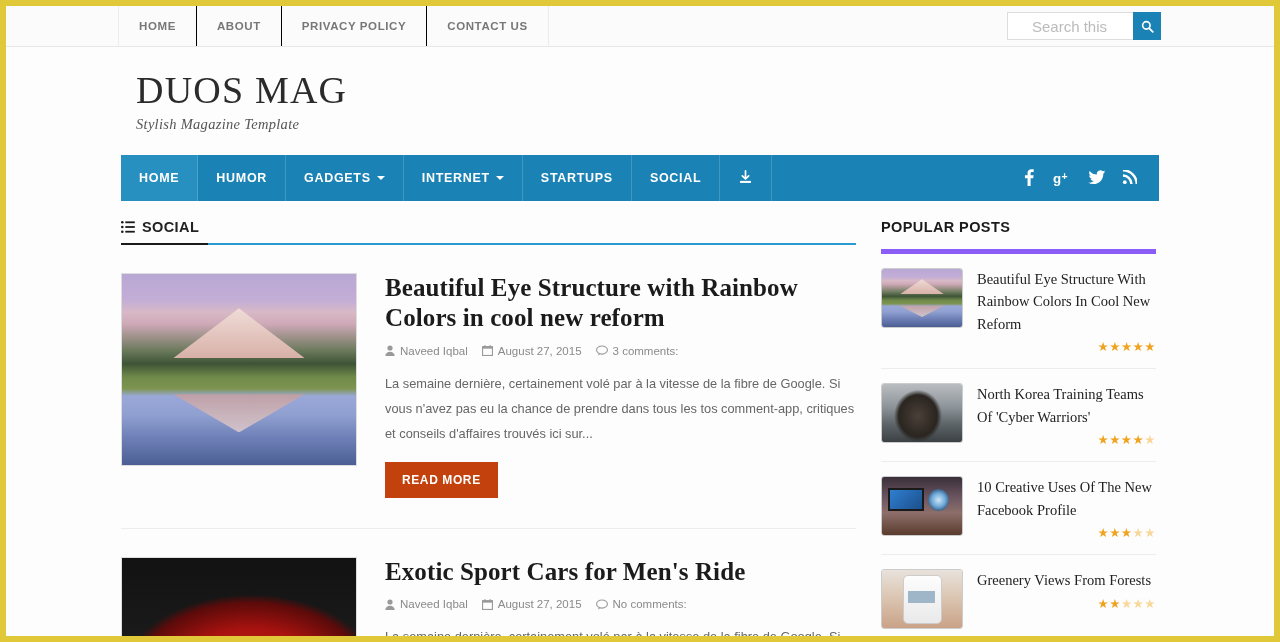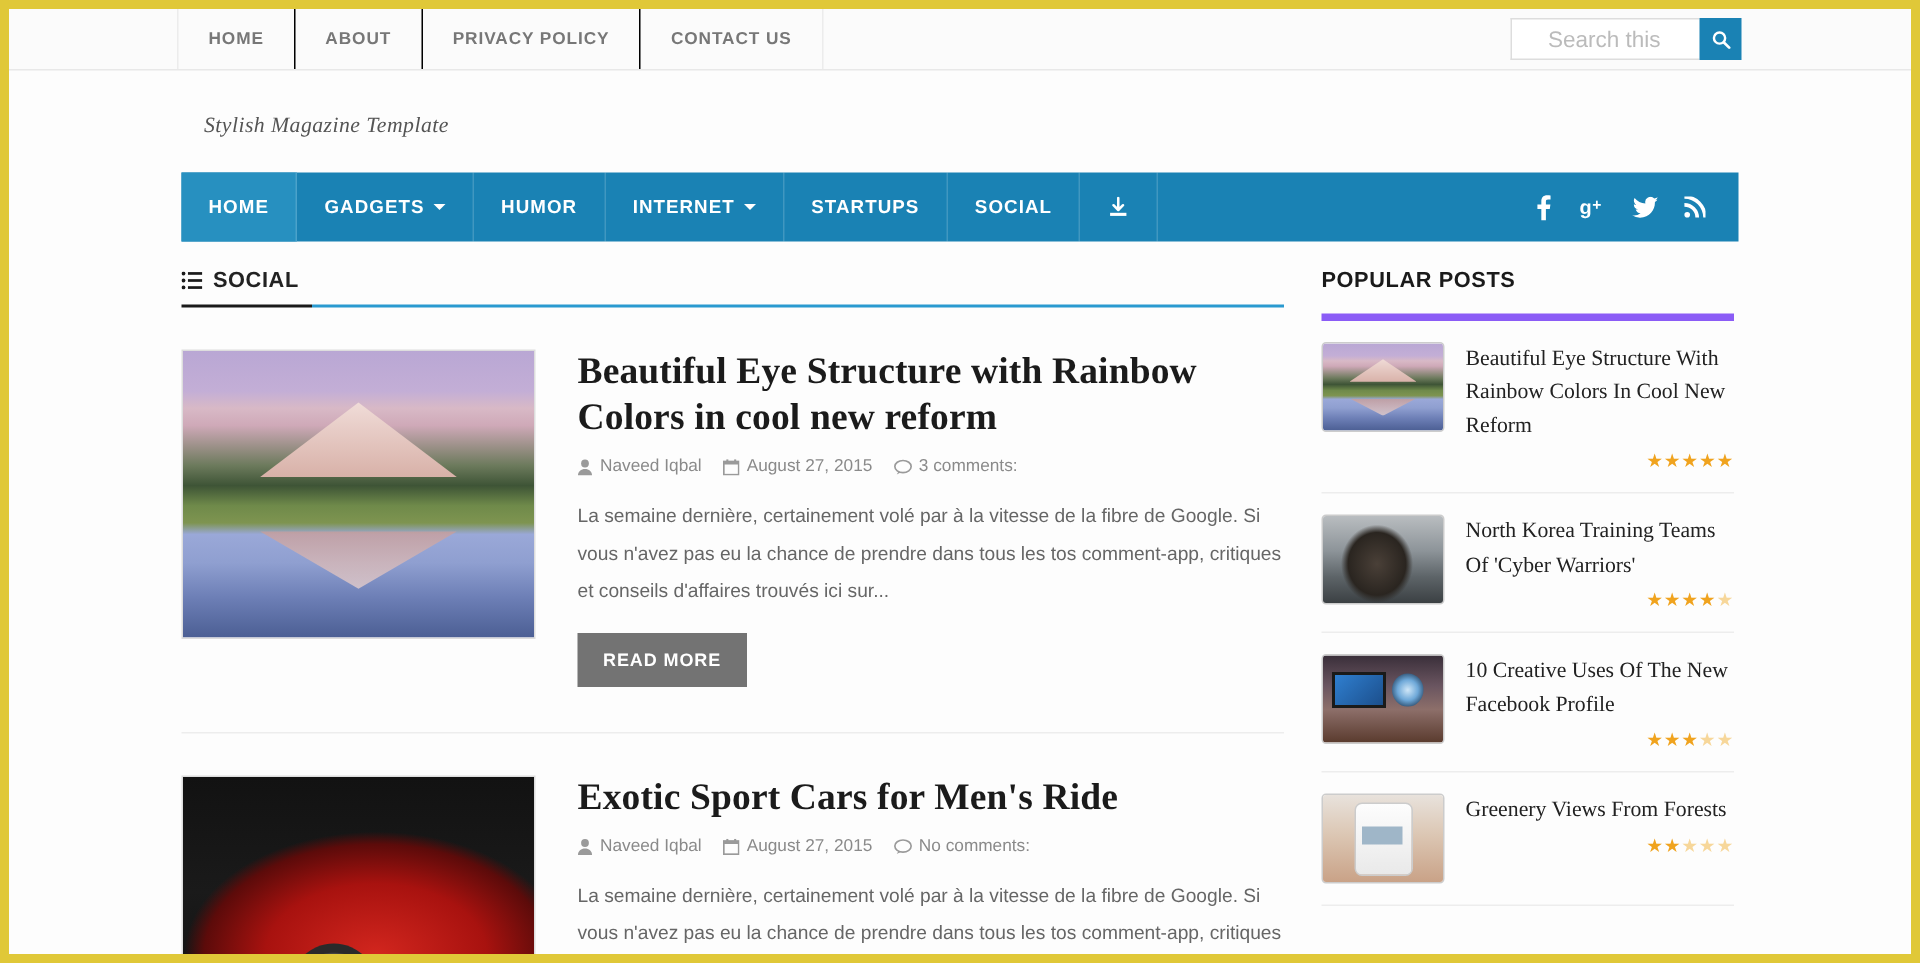--- a/index.html
+++ b/index.html
@@ -181,21 +181,21 @@
   .meta span { display:flex; align-items:center; gap:5px; }
   .excerpt {
     margin-top:15px;
     font-size:12.8px;
     line-height:1.95;
     color:#666;
   }
   .readmore {
     display:inline-block;
     margin-top:15px;
-    background:#737373;
+    background:#c2410c;
     color:#fff;
     font-size:12px;
     font-weight:bold;
     letter-spacing:.6px;
     padding:11px 17px;
     text-decoration:none;
   }
 
   
   .sidetitle {
@@ -337,33 +337,34 @@
       <button class="searchbtn">
         <svg width="13" height="13" viewBox="0 0 16 16">
           <circle cx="6.6" cy="6.6" r="4.6" fill="none" stroke="#fff" stroke-width="2"></circle>
           <line x1="10.2" y1="10.2" x2="14.5" y2="14.5" stroke="#fff" stroke-width="2.2" stroke-linecap="round"></line>
         </svg>
       </button>
     </div>
   </div>
 
   <div class="logoarea">
+    <div class="logo">DUOS MAG</div>
     <div class="tagline">Stylish Magazine Template</div>
   </div>
 
   <div class="mainnav">
     <a href="#" class="item active">
       <span>HOME</span>
     </a>
     <a href="#" class="item">
+      <span>HUMOR</span>
+    </a>
+    <a href="#" class="item">
       <span>GADGETS</span>
       <i class="caret"></i>
-    </a>
-    <a href="#" class="item">
-      <span>HUMOR</span>
     </a>
     <a href="#" class="item">
       <span>INTERNET</span>
       <i class="caret"></i>
     </a>
     <a href="#" class="item">
       <span>STARTUPS</span>
     </a>
     <a href="#" class="item">
       <span>SOCIAL</span>

